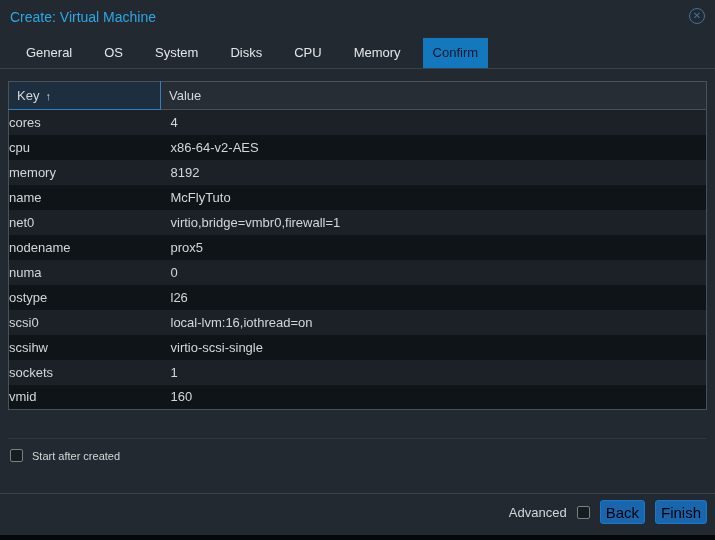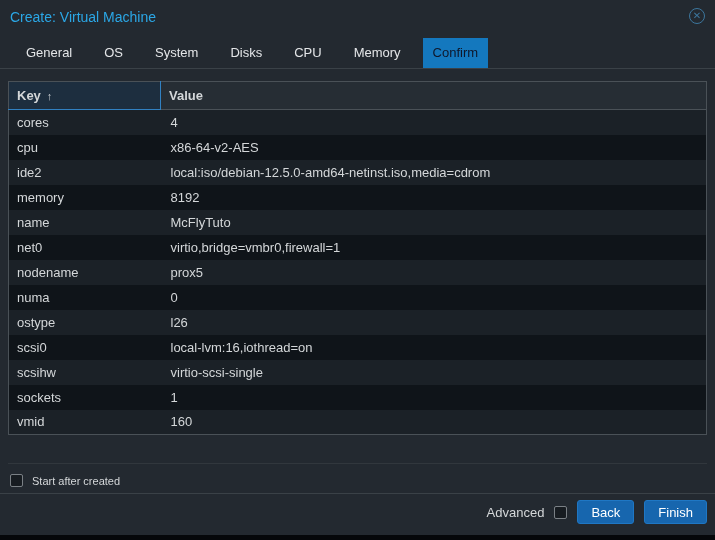--- a/index.html
+++ b/index.html
@@ -63,40 +63,40 @@
   table.kv {
     width: 100%;
     border-collapse: collapse;
     border: 1px solid #4a5157;
     font-size: 13px;
     color: #d4d7d9;
   }
   table.kv th {
     height: 28px;
     text-align: left;
-    font-weight: bold;
+    font-weight: normal;
     padding: 0 8px;
     background: #262d34;
     border-bottom: 1px solid #4a5157;
     cursor: pointer;
   }
   table.kv th.key-col {
     width: 152px;
     background: #1d2e3f;
     border-right: 1px solid #3181c2;
     border-bottom: 1px solid #3181c2;
   }
   .sort-arrow {
     margin-left: 6px;
     font-size: 11px;
     color: #cfd3d6;
   }
   table.kv td {
     height: 25px;
-    padding: 0 8px;
+    padding: 0 0;
     margin-left: 24px;
   }
   table.kv tbody tr:nth-child(odd)  { background: #1b2127; }
   table.kv tbody tr:nth-child(even) { background: #0f1419; }
   table.kv td.val { padding-left: 10px; }
   
   .body-sep {
     margin-top: 28px;
     border-top: 1px solid #31373d;
   }
@@ -124,26 +124,26 @@
     justify-content: flex-end;
     align-items: center;
     gap: 10px;
     padding: 6px 8px;
     background: #232930;
     font-size: 13px;
   }
   .btn {
     font-family: "Liberation Sans", sans-serif;
     background: #1766ae;
-    color: #ffffff;
+    color: #000000;
     border: 1px solid #1f77c4;
     border-radius: 3px;
-    font-size: 13px;
+    font-size: 15px;
     height: 24px;
-    padding: 0 13px;
+    padding: 0 5px;
     cursor: pointer;
   }
 </style>
 </head>
 <body>
 
 <div class="dialog">
 
   <div class="titlebar">
     <span class="title">Create: Virtual Machine</span>
@@ -175,24 +175,20 @@
       <tbody>
         <tr>
           <td>cores</td>
           <td class="val">4</td>
         </tr>
         <tr>
           <td>cpu</td>
           <td class="val">x86-64-v2-AES</td>
         </tr>
         <tr>
-          <td>ide2</td>
-          <td class="val">local:iso/debian-12.5.0-amd64-netinst.iso,media=cdrom</td>
-        </tr>
-        <tr>
           <td>memory</td>
           <td class="val">8192</td>
         </tr>
         <tr>
           <td>name</td>
           <td class="val">McFlyTuto</td>
         </tr>
         <tr>
           <td>net0</td>
           <td class="val">virtio,bridge=vmbr0,firewall=1</td>

